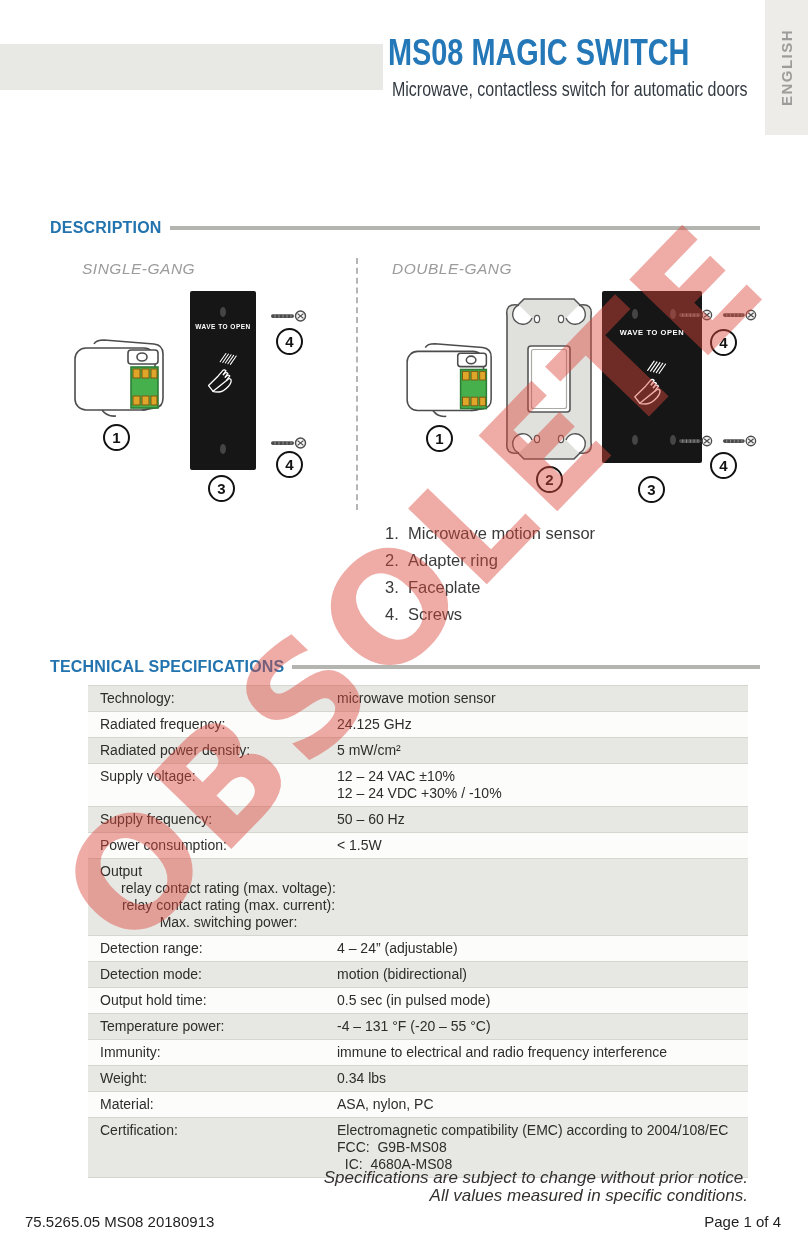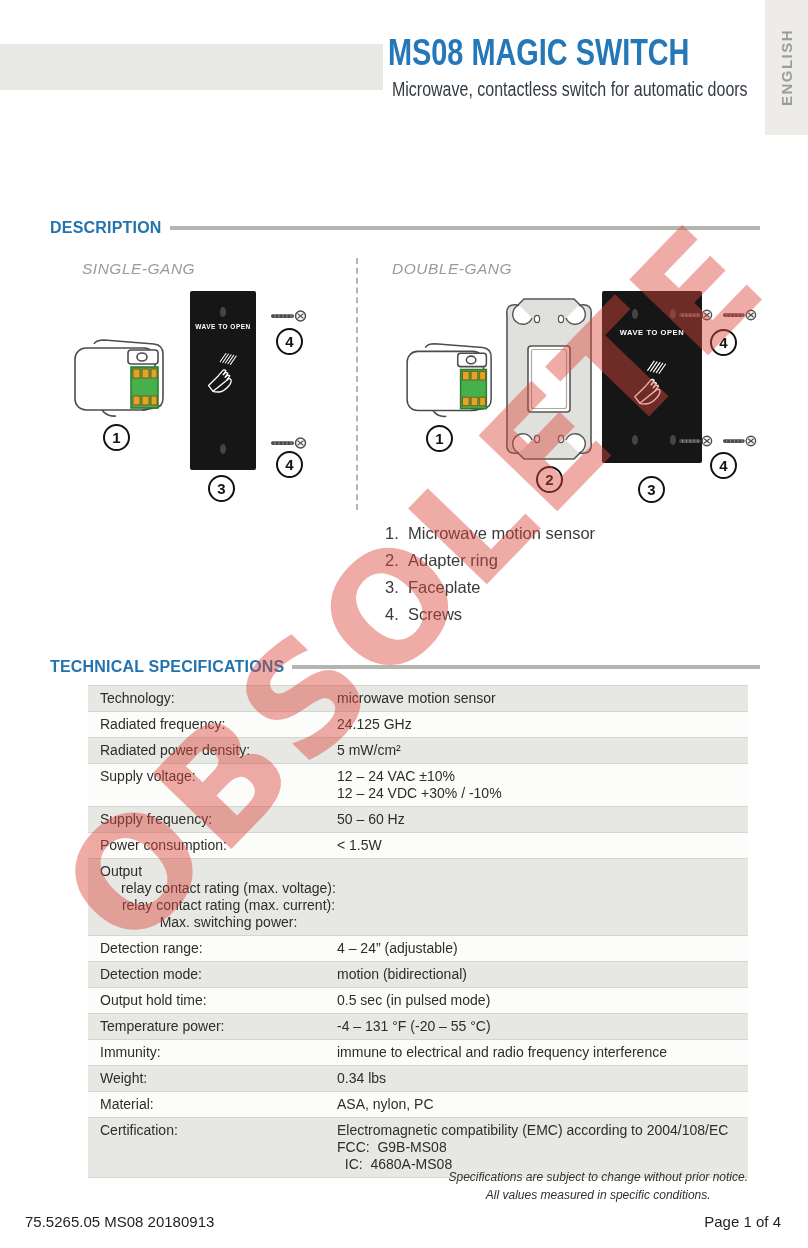--- a/index.html
+++ b/index.html
@@ -39,22 +39,22 @@
   .part-item .pnum{display:inline-block;width:23px;}
   
   .spec-table{position:absolute;left:88px;top:685px;width:660px;}
   .srow{display:flex;font-size:14px;line-height:17px;padding:4px 0 4px;box-sizing:border-box;}
   .srow.gray{background:#e7e7e3;border-top:1px solid #d6d6d1;border-bottom:1px solid #d6d6d1;}
   .srow.white{background:#fcfcfb;}
   .scell.label{width:249px;padding-left:12px;box-sizing:border-box;}
   .scell.value{flex:1;padding-right:6px;}
   .scell .sub{padding-left:20px;text-align:center;}
   
-  .notes{position:absolute;right:60px;top:1169px;text-align:center;font-style:italic;
-         font-size:12px;color:#33312f;line-height:17.5px;}
+  .notes{position:absolute;right:60px;top:1169px;text-align:right;font-style:italic;
+         font-size:17px;color:#33312f;line-height:17.5px;}
   .footer-left{position:absolute;left:25px;top:1213px;font-size:15px;color:#1f1f1f;}
   .footer-right{position:absolute;right:27px;top:1213px;font-size:15px;color:#1f1f1f;}
   
   .watermark{position:absolute;left:414px;top:585px;transform:translate(-50%,-50%) rotate(-46deg);
              font-family:"DejaVu Sans",sans-serif;font-size:150px;font-weight:bold;letter-spacing:6px;
              color:rgba(219,70,60,0.45);white-space:nowrap;z-index:60;pointer-events:none;}
 </style>
 </head>
 <body>
 

